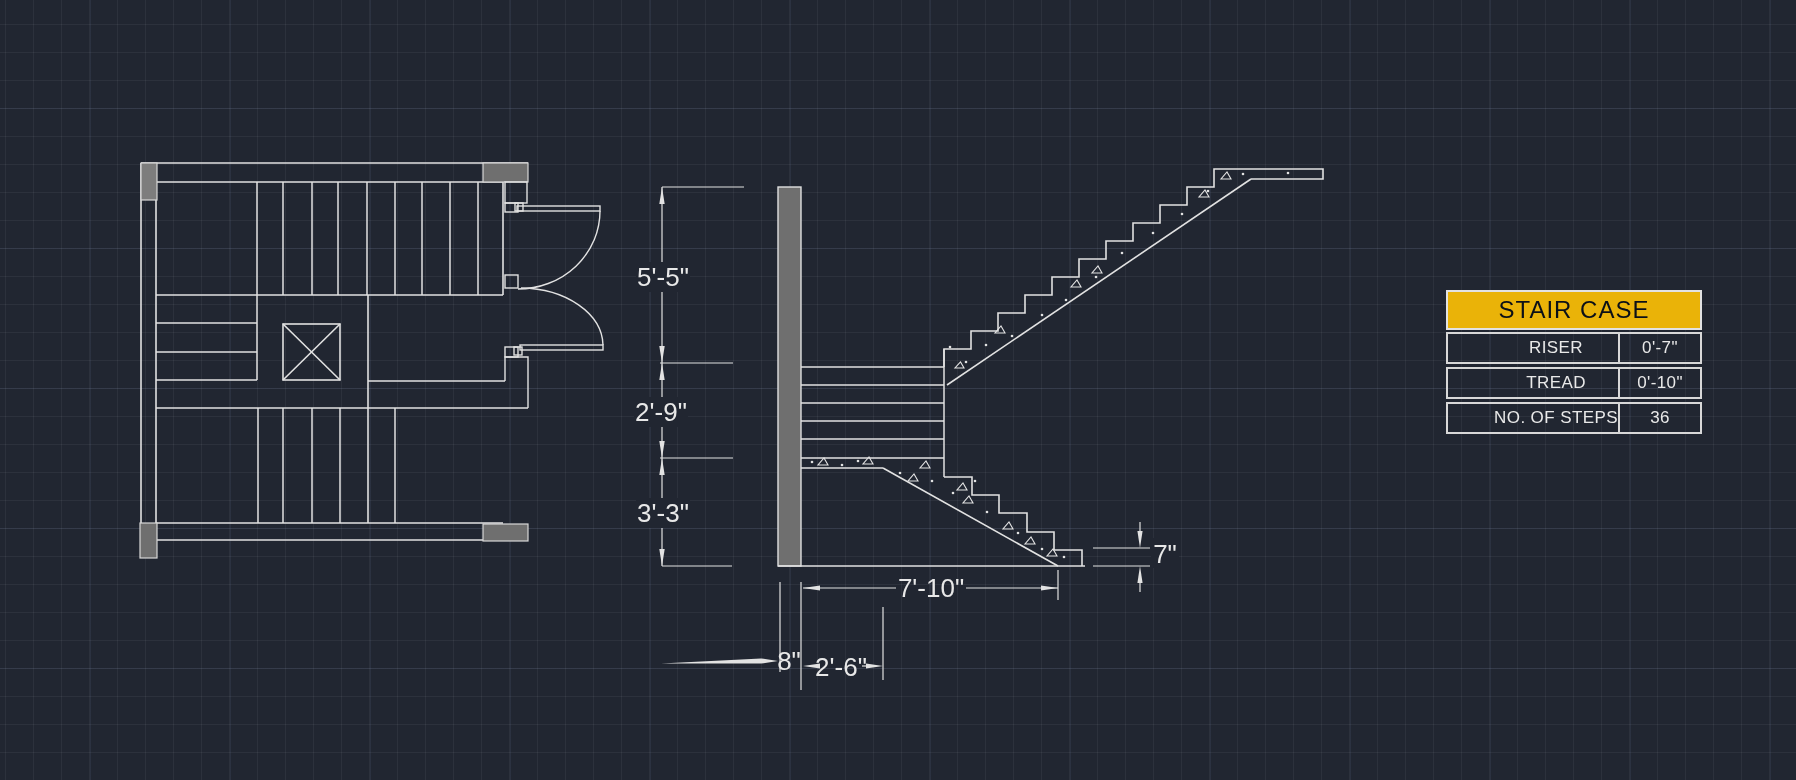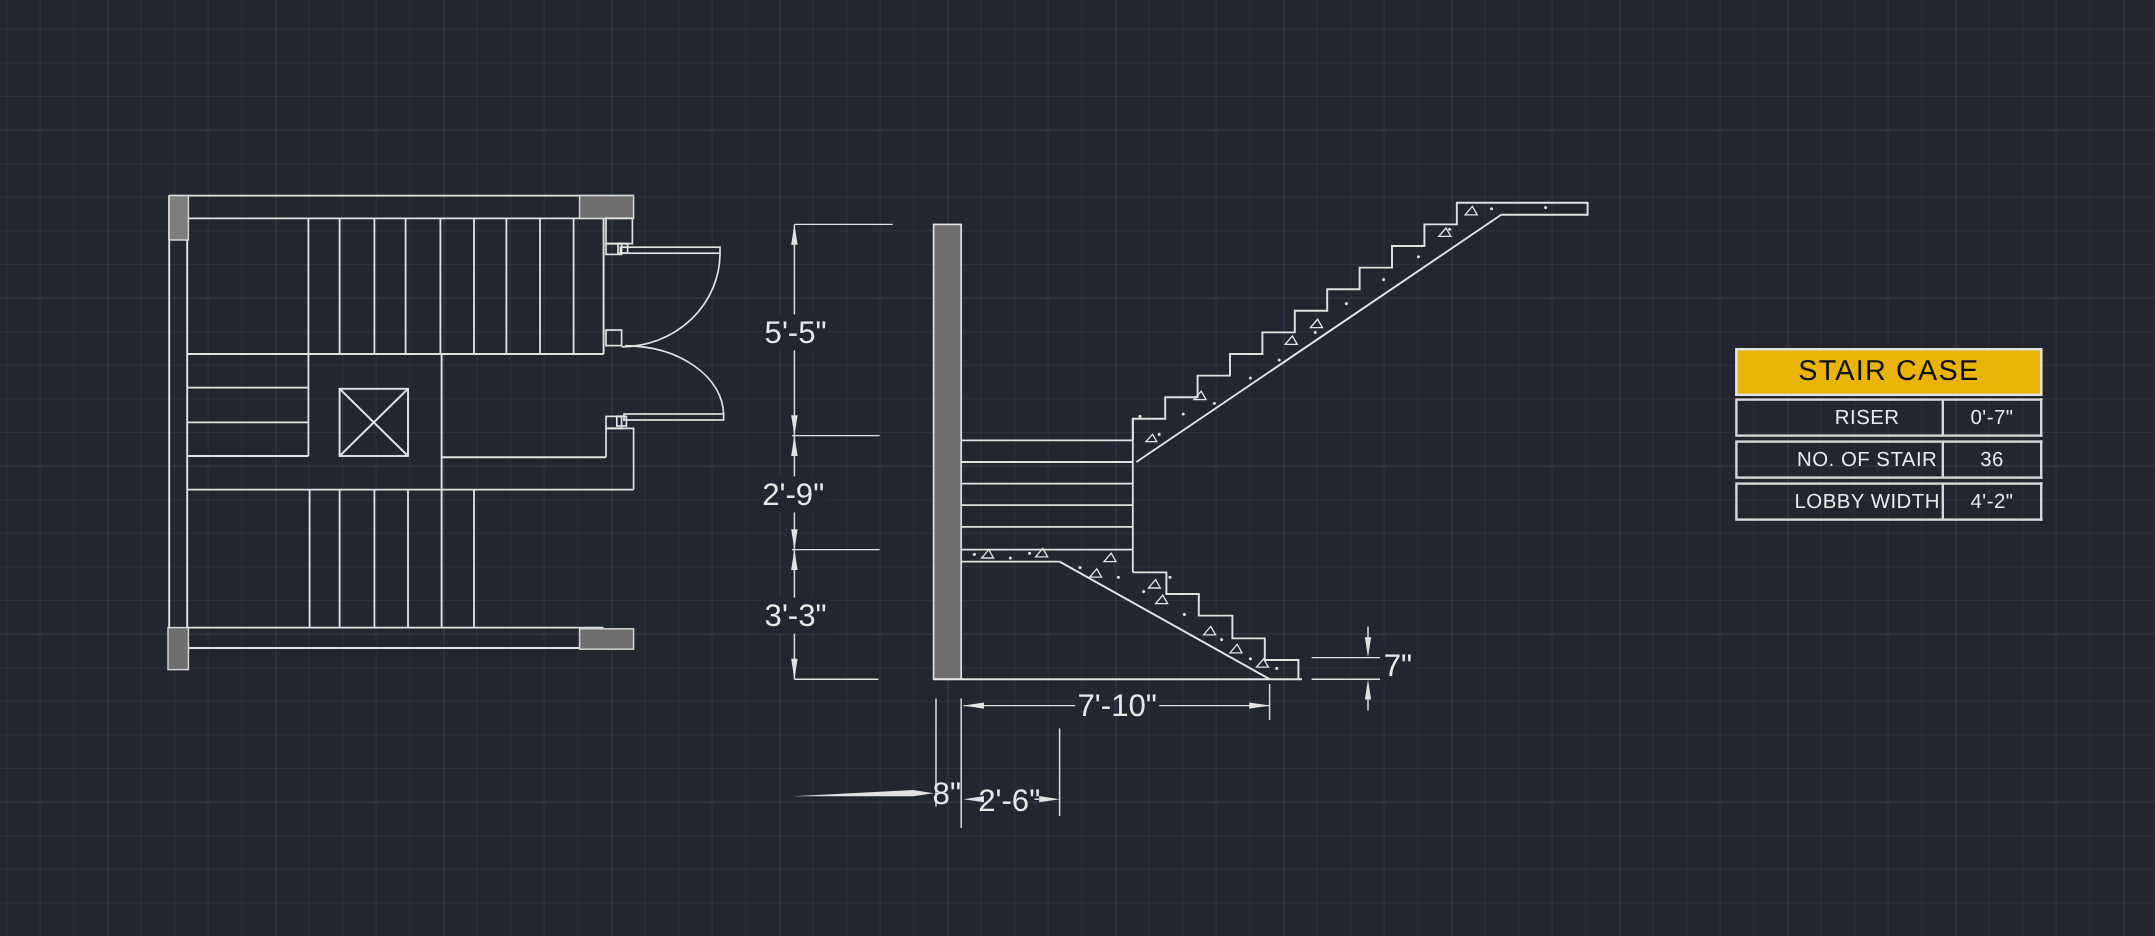--- a/index.html
+++ b/index.html
@@ -257,20 +257,20 @@
 </svg>
 </div>
 
 <div class="stair-table">
   <div class="t-title">STAIR CASE</div>
   <div class="t-row">
     <div class="t-cell t-label">RISER</div>
     <div class="t-cell t-value">0'-7"</div>
   </div>
   <div class="t-row">
-    <div class="t-cell t-label">NO. OF STAIR</div>
+    <div class="t-cell t-label">TREAD</div>
+    <div class="t-cell t-value">0'-10"</div>
+  </div>
+  <div class="t-row">
+    <div class="t-cell t-label">NO. OF STEPS</div>
     <div class="t-cell t-value">36</div>
   </div>
-  <div class="t-row">
-    <div class="t-cell t-label">LOBBY WIDTH</div>
-    <div class="t-cell t-value">4'-2"</div>
-  </div>
 </div>
 
 </body></html>

